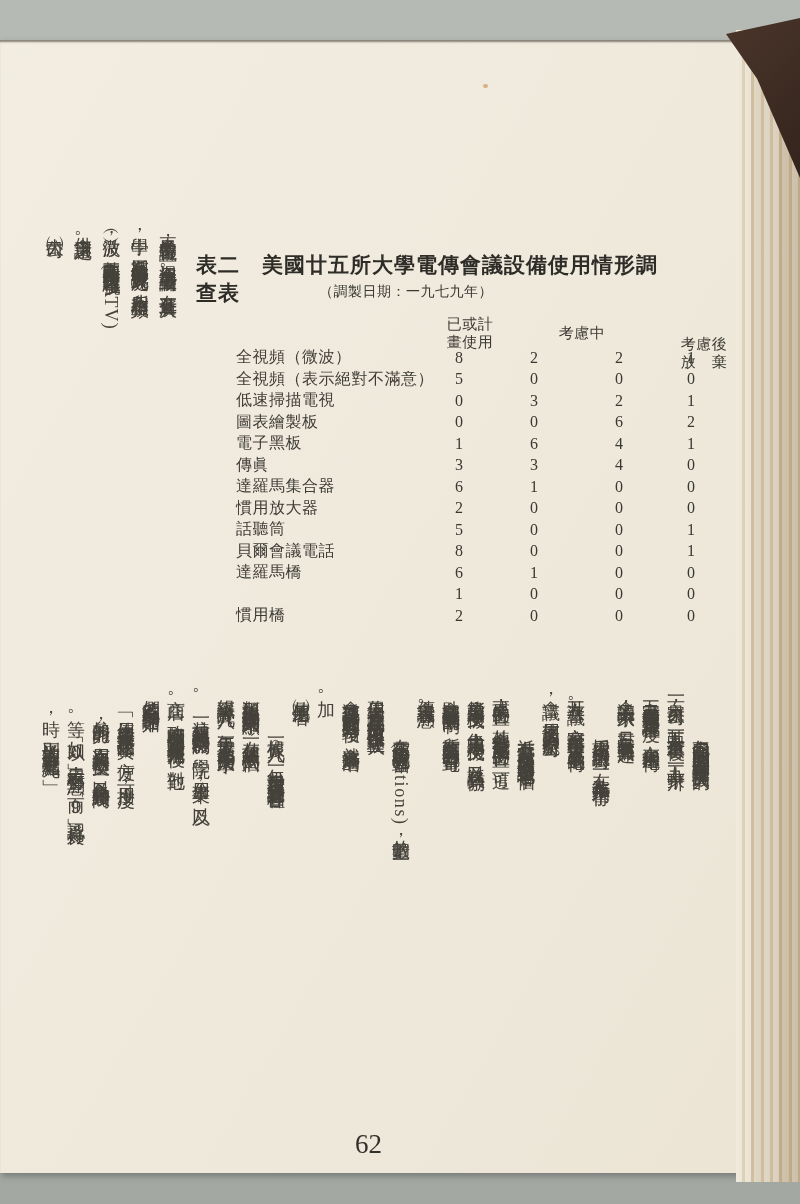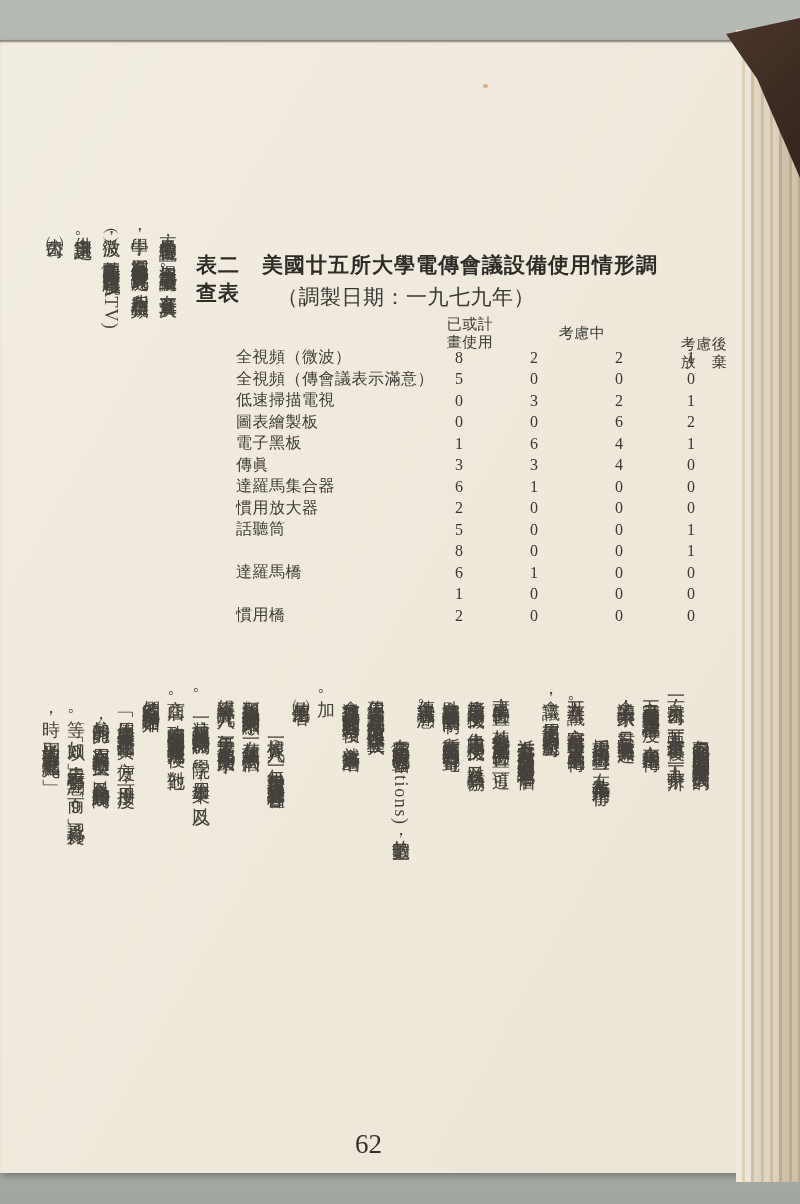--- a/index.html
+++ b/index.html
@@ -27,21 +27,21 @@
     clip-path:polygon(0% 10%,100% 0%,100% 100%,42% 38%);
   }
   .speck{position:absolute;left:483px;top:44px;width:5px;height:4px;border-radius:50%;
     background:#c98f4e;opacity:.65;}
   .title{
     position:absolute;left:196px;top:211px;width:470px;
     font-size:21px;font-weight:bold;letter-spacing:1px;color:#2e2c27;
   }
   .subtitle{
     position:absolute;left:256px;top:243px;width:300px;text-align:center;
-    font-size:21px;color:#3a3833;letter-spacing:.5px;font-family:Liberation Serif, serif;
+    font-size:14px;color:#3a3833;letter-spacing:.5px;font-family:Liberation Serif, serif;
   }
   .thead{position:absolute;left:210px;top:272px;height:42px;display:flex;gap:37px;}
   .thcell{display:flex;align-items:center;justify-content:center;text-align:center;
     font-size:15px;line-height:18px;color:#3c3a34;white-space:pre-line;letter-spacing:.5px;}
   .sp{width:190px;} .w0{width:66px;} .w1{width:84px;} .w2{width:86px;margin-top:40px;} .w3{width:58px;}
   .tbody{position:absolute;left:210px;top:307px;width:510px;}
   .trow{display:flex;align-items:center;height:21.5px;justify-content:flex-end;}
   .tlabel{width:190px;font-size:16px;color:#3e3c36;letter-spacing:.5px;white-space:nowrap;}
   .tval{text-align:center;font-size:16px;color:#3a3832;}
   .tval.c0{width:66px;} .tval.c1{width:84px;} .tval.c2{width:86px;} .tval.c3{width:58px;}
@@ -77,21 +77,21 @@
 
   <div class="tbody">
       <div class="trow">
         <span class="tlabel">全視頻（微波）</span>
         <span class="tval c0">8</span>
         <span class="tval c1">2</span>
         <span class="tval c2">2</span>
         <span class="tval c3">1</span>
       </div>
       <div class="trow">
-        <span class="tlabel">全視頻（傳會議表示滿意）</span>
+        <span class="tlabel">全視頻（表示絕對不滿意）</span>
         <span class="tval c0">5</span>
         <span class="tval c1">0</span>
         <span class="tval c2">0</span>
         <span class="tval c3">0</span>
       </div>
       <div class="trow">
         <span class="tlabel">低速掃描電視</span>
         <span class="tval c0">0</span>
         <span class="tval c1">3</span>
         <span class="tval c2">2</span>
@@ -133,20 +133,21 @@
         <span class="tval c3">0</span>
       </div>
       <div class="trow">
         <span class="tlabel">話聽筒</span>
         <span class="tval c0">5</span>
         <span class="tval c1">0</span>
         <span class="tval c2">0</span>
         <span class="tval c3">1</span>
       </div>
       <div class="trow">
+        <span class="tlabel">貝爾會議電話</span>
         <span class="tval c0">8</span>
         <span class="tval c1">0</span>
         <span class="tval c2">0</span>
         <span class="tval c3">1</span>
       </div>
       <div class="trow">
         <span class="tlabel">達羅馬橋</span>
         <span class="tval c0">6</span>
         <span class="tval c1">1</span>
         <span class="tval c2">0</span>

